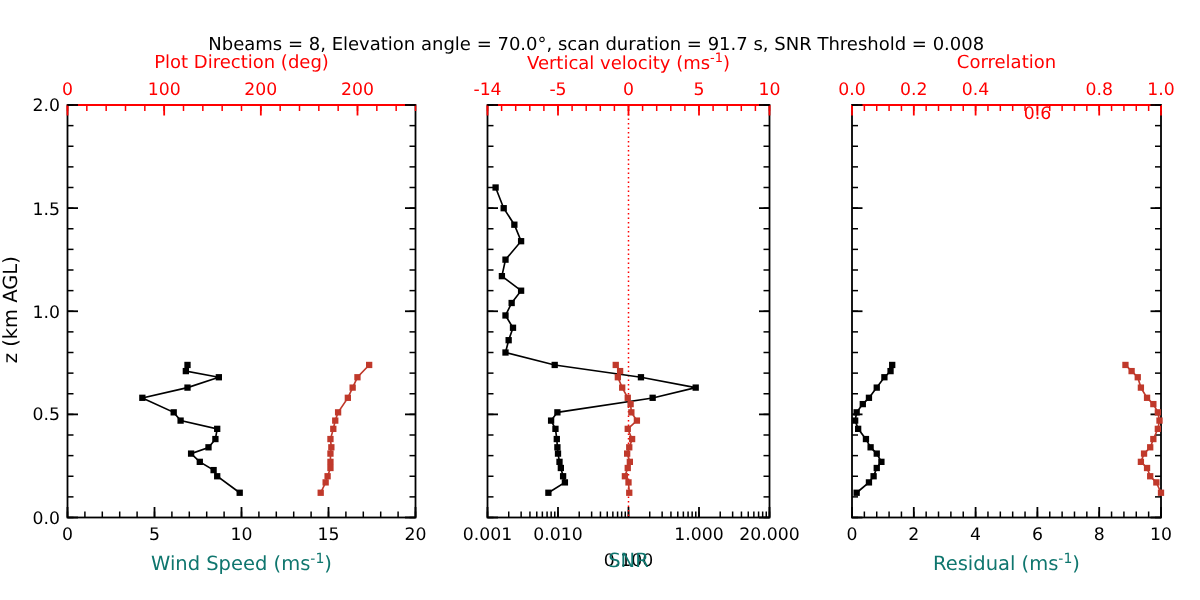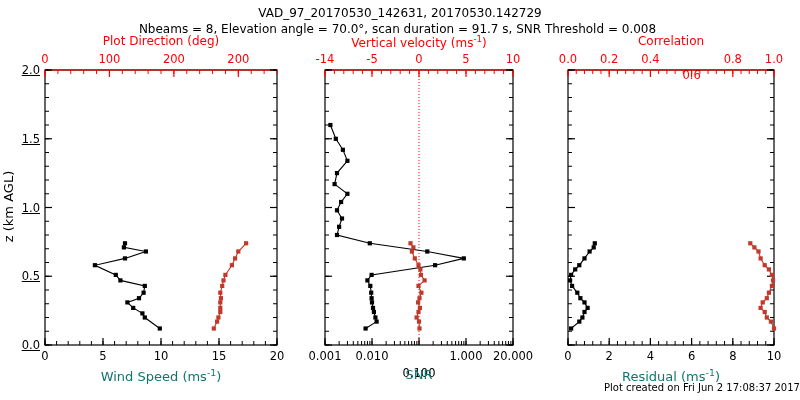--- a/index.html
+++ b/index.html
@@ -10,35 +10,34 @@
   }
   #root{position:absolute;left:0;top:0;width:800px;height:400px;}
   .txt{position:absolute;white-space:nowrap;}
   .title1{left:0;top:6px;width:800px;text-align:center;font-size:12px;}
   .title2{left:0;top:22px;width:795px;text-align:center;font-size:12px;}
   .toplabel{position:absolute;font-size:12px;text-align:center;color:#ff0000;white-space:nowrap;}
   .botlabel{position:absolute;font-size:13px;text-align:center;white-space:nowrap;color:#0f766e;}
   .ticklab{position:absolute;font-size:11.5px;white-space:nowrap;transform:translateX(-50%);}
   .ticklabtop{color:#ff0000;}
   .ticklabbot{color:#000;}
-  .ylab{position:absolute;font-size:11.5px;white-space:nowrap;transform:translateY(-50%);text-align:right;text-decoration:underline;}
+  .ylab{position:absolute;font-size:11.5px;white-space:nowrap;transform:translateY(-50%);text-align:right;}
   .yaxistitle{
     position:absolute;font-size:13px;white-space:nowrap;
     transform:rotate(-90deg);transform-origin:50% 50%;
   }
   .stamp{position:absolute;font-size:10px;white-space:nowrap;color:#000;}
   svg{position:absolute;left:0;top:0;}
   sup{font-size:0.72em;vertical-align:super;}
 </style>
 </head>
 <body>
 
 <div id="root">
 
-  <div class="txt title1">VAD_97_20170530_142631, 20170530.142729</div>
   <div class="txt title2">Nbeams = 8, Elevation angle = 70.0°, scan duration = 91.7 s, SNR Threshold = 0.008</div>
 
   <div id="labels">
       <div class="ticklab ticklabbot" style="left: 45px; top: 349px;">0</div>
       <div class="ticklab ticklabbot" style="left: 103px; top: 349px;">5</div>
       <div class="ticklab ticklabbot" style="left: 161px; top: 349px;">10</div>
       <div class="ticklab ticklabbot" style="left: 219px; top: 349px;">15</div>
       <div class="ticklab ticklabbot" style="left: 277px; top: 349px;">20</div>
       <div class="ticklab ticklabtop" style="left: 45px; top: 52px;">0</div>
       <div class="ticklab ticklabtop" style="left: 109.444px; top: 52px;">100</div>
@@ -546,14 +545,13 @@
         <rect x="769.8" y="272.8" width="4.2" height="4.2" fill="#c0392b"></rect>
         <rect x="766.8" y="267.3" width="4.2" height="4.2" fill="#c0392b"></rect>
         <rect x="762.6" y="263.1" width="4.2" height="4.2" fill="#c0392b"></rect>
         <rect x="758.5" y="256.3" width="4.2" height="4.2" fill="#c0392b"></rect>
         <rect x="756.4" y="249.4" width="4.2" height="4.2" fill="#c0392b"></rect>
         <rect x="752.3" y="245.3" width="4.2" height="4.2" fill="#c0392b"></rect>
         <rect x="748.2" y="241.2" width="4.2" height="4.2" fill="#c0392b"></rect>
       </g>
     </svg>
 
-  <div class="stamp" style="left:604px;top:382px;">Plot created on Fri Jun  2 17:08:37 2017</div>
 </div>
 
 </body></html>

